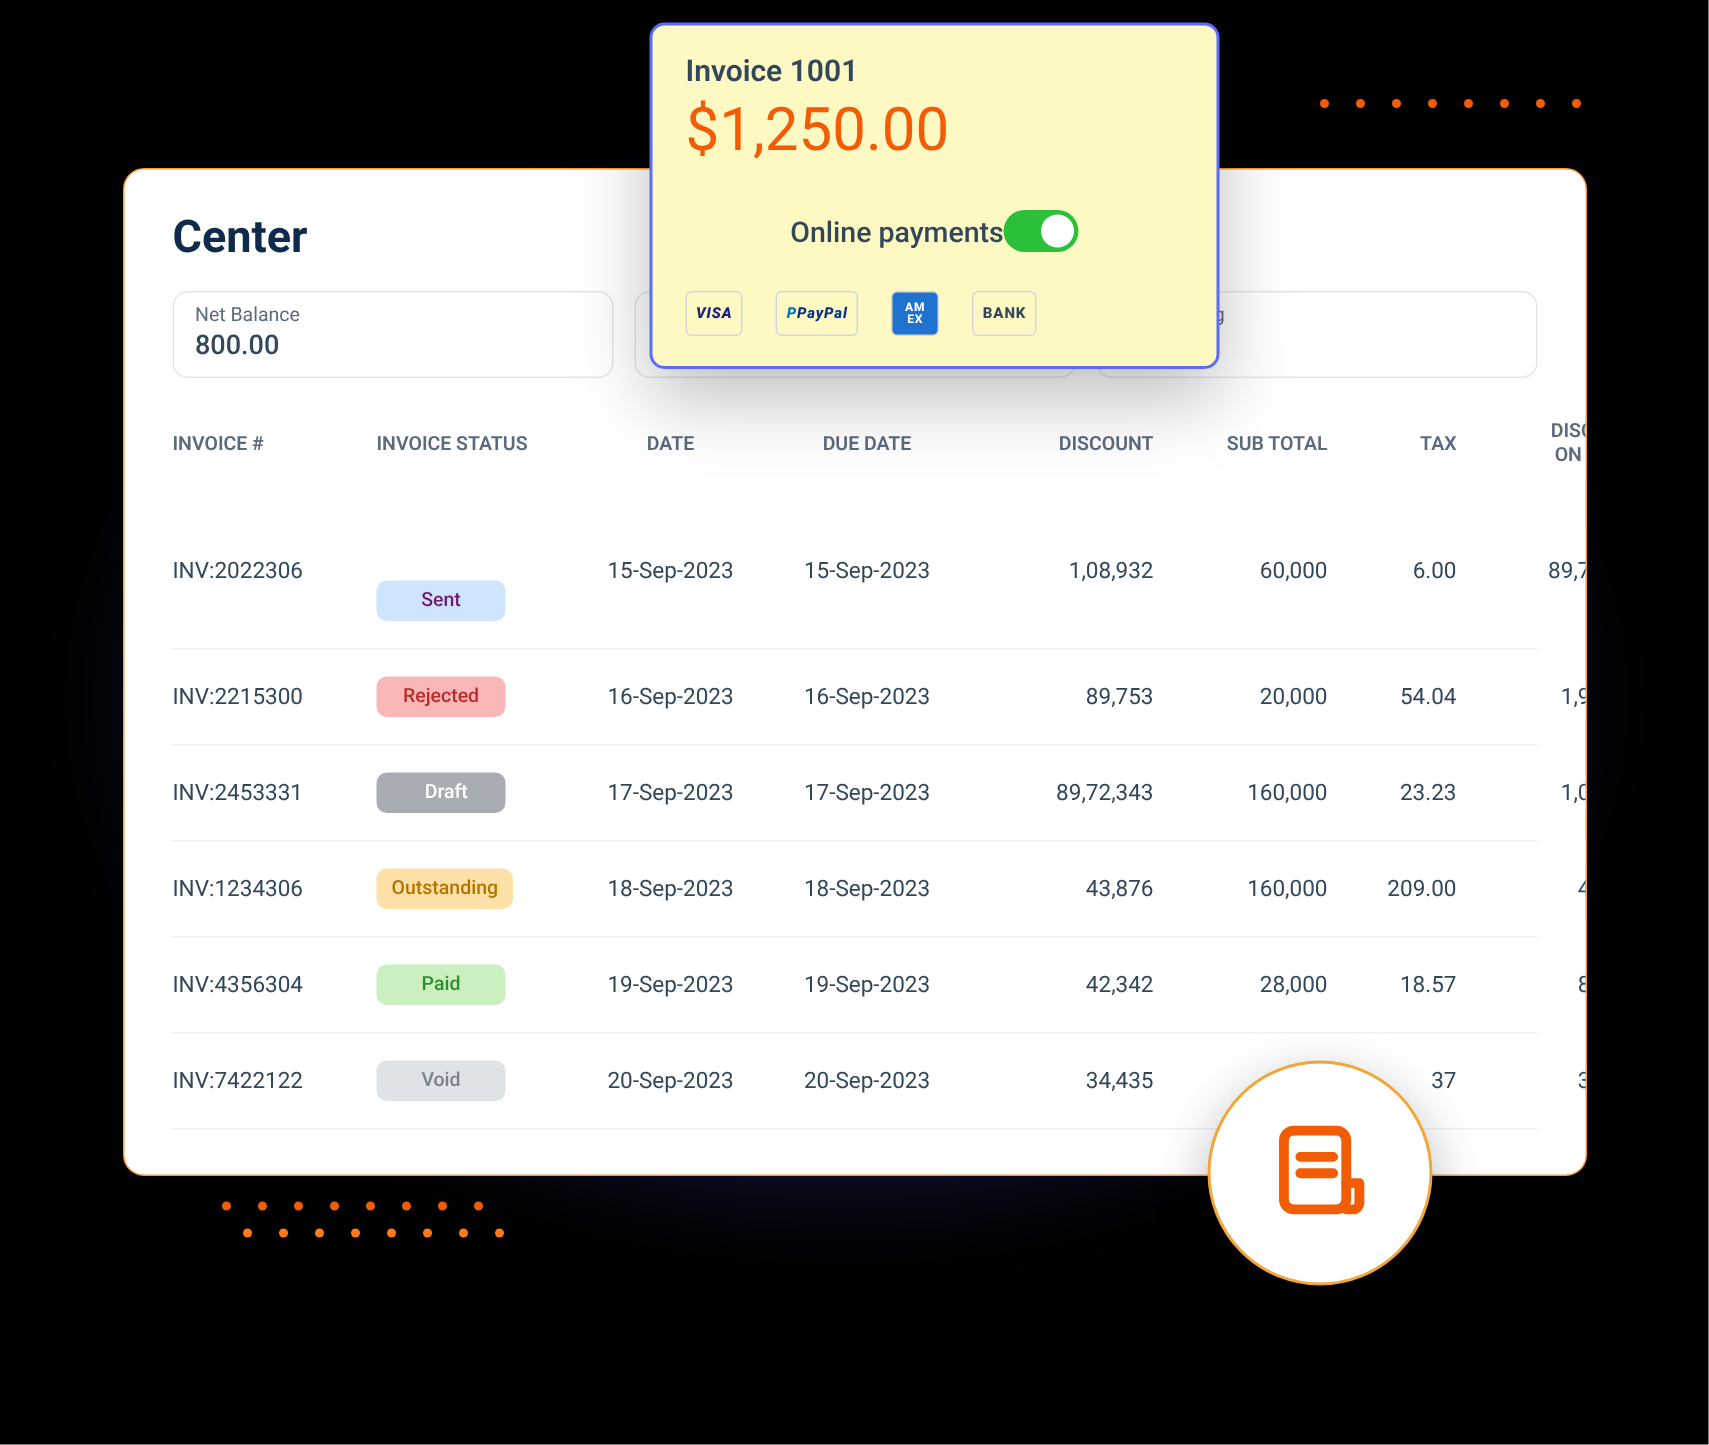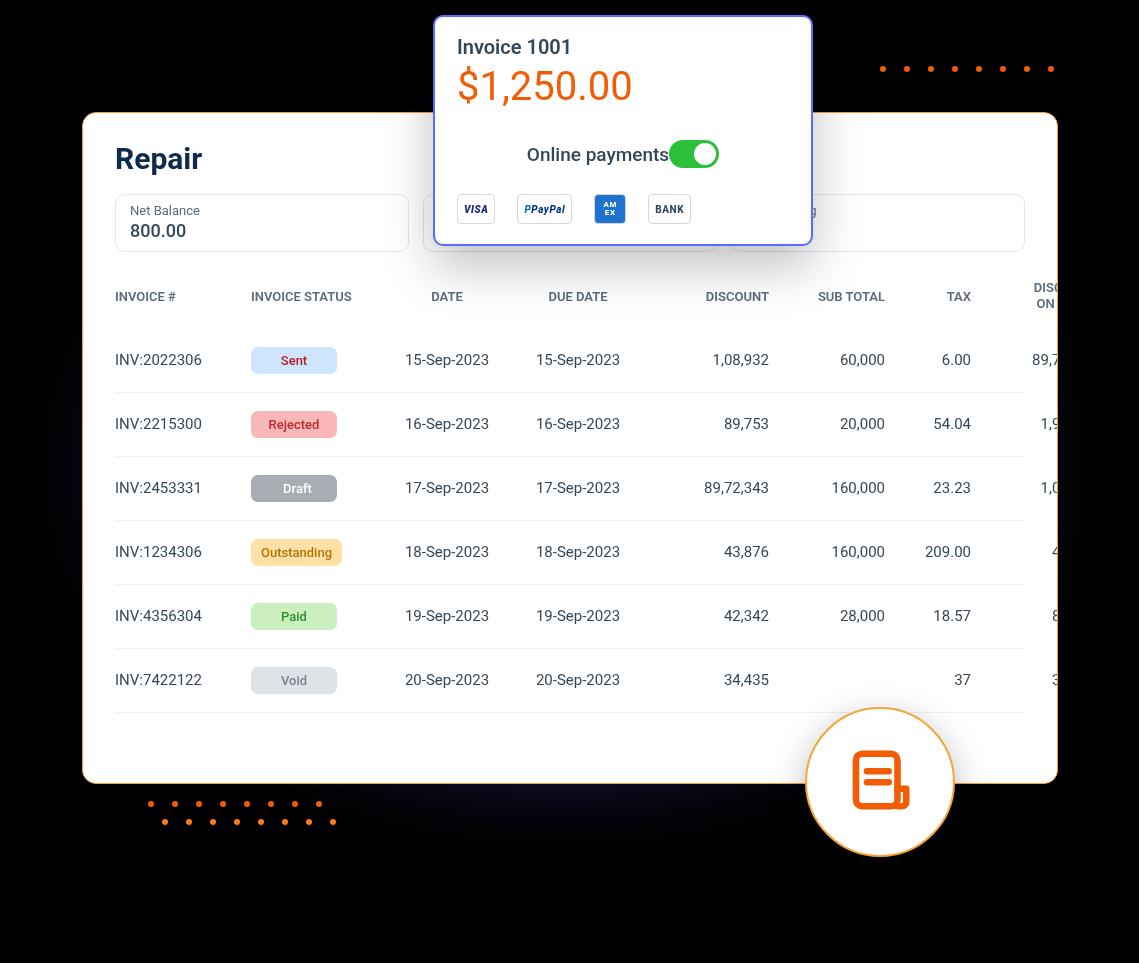--- a/index.html
+++ b/index.html
@@ -121,33 +121,33 @@
 
   .status-pill {
     display: inline-block;
     min-width: 86px;
     text-align: center;
     font-size: 13px;
     padding: 6px 10px;
     border-radius: 7px;
     font-weight: 500;
   }
-  .status-sent        { background:#cfe5ff; color:#b91c1c; }
+  .status-sent        { background:#cfe5ff; color:#701a75;margin-top:40px; }
   .status-rejected    { background:#f9b7b7; color:#b92c2c; }
   .status-draft       { background:#a8adb4; color:#fff;padding-left:17px; }
   .status-outstanding { background:#ffe1a8; color:#b47400; }
   .status-paid        { background:#cbefbf; color:#2f8f2a; }
   .status-void        { background:#dfe2e6; color:#7a828d; }
 
   
   .popover {
     position: absolute;
     top: 15px; left: 433px;
     width: 380px;
-    background: #ffffff;
+    background: #fef9c3;
     border: 2px solid #5a6cff;
     border-radius: 10px;
     padding: 18px 22px 20px 22px;
     z-index: 5;
     box-shadow: 0 20px 50px rgba(0,0,0,0.25);
   }
   .pop-invoice-label {
     font-size: 20px;
     color: #33475b;
     font-weight: 600;
@@ -255,21 +255,21 @@
     <span></span>
     <span></span>
     <span></span>
     <span></span>
 </div>
 
 <div class="glow"></div>
 
 <div class="card">
 
-  <h1 class="page-title">Repair</h1>
+  <h1 class="page-title">Center</h1>
 
   <div class="summary-row">
     <div class="summary-box">
       <div class="summary-label">Net Balance</div>
       <div class="summary-value">800.00</div>
     </div>
     <div class="summary-box">
       <div class="summary-label">Late Fee</div>
       <div class="summary-value">0.00</div>
     </div>

